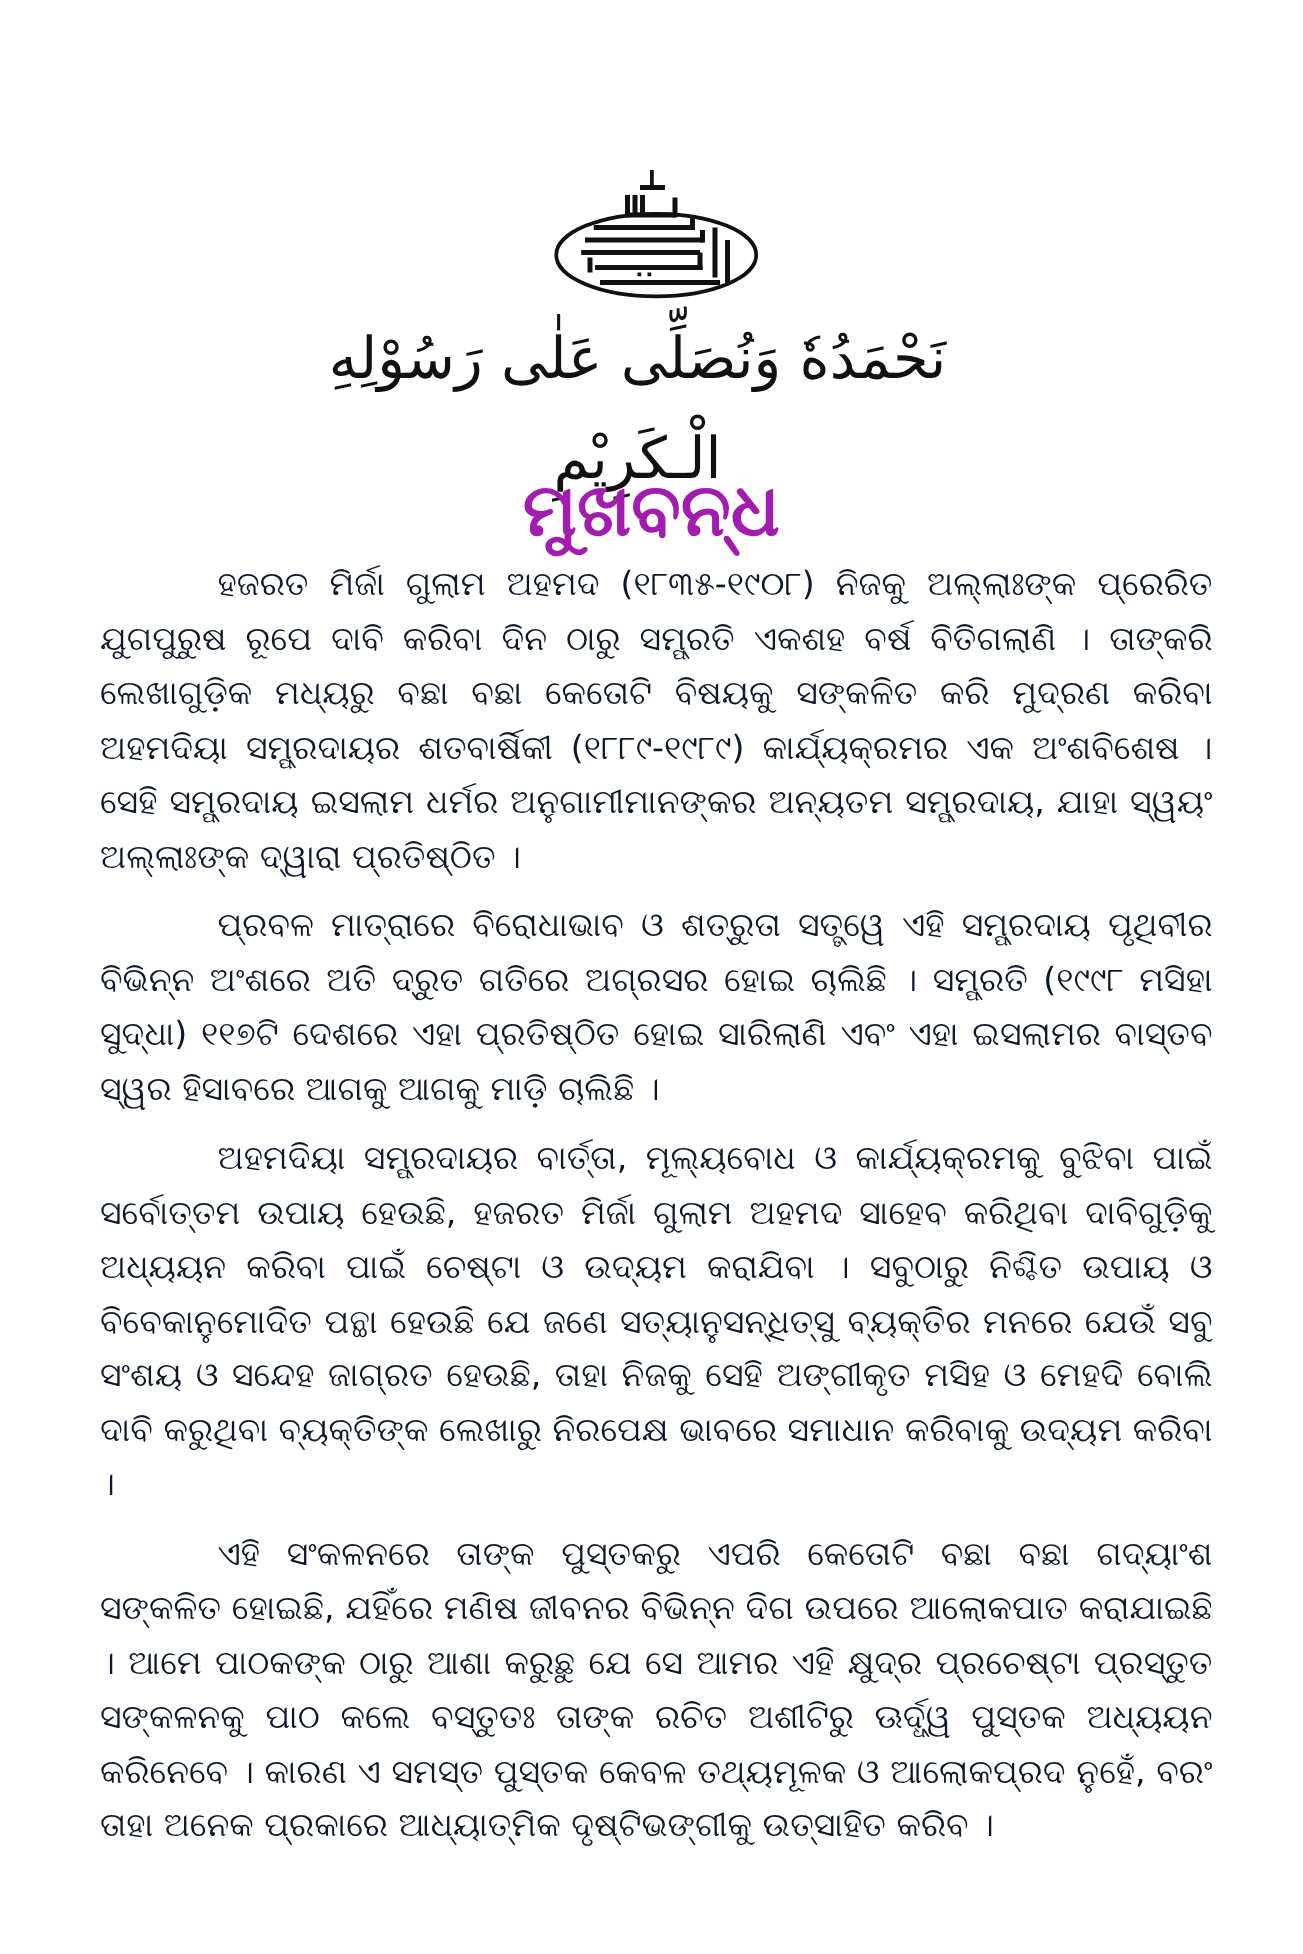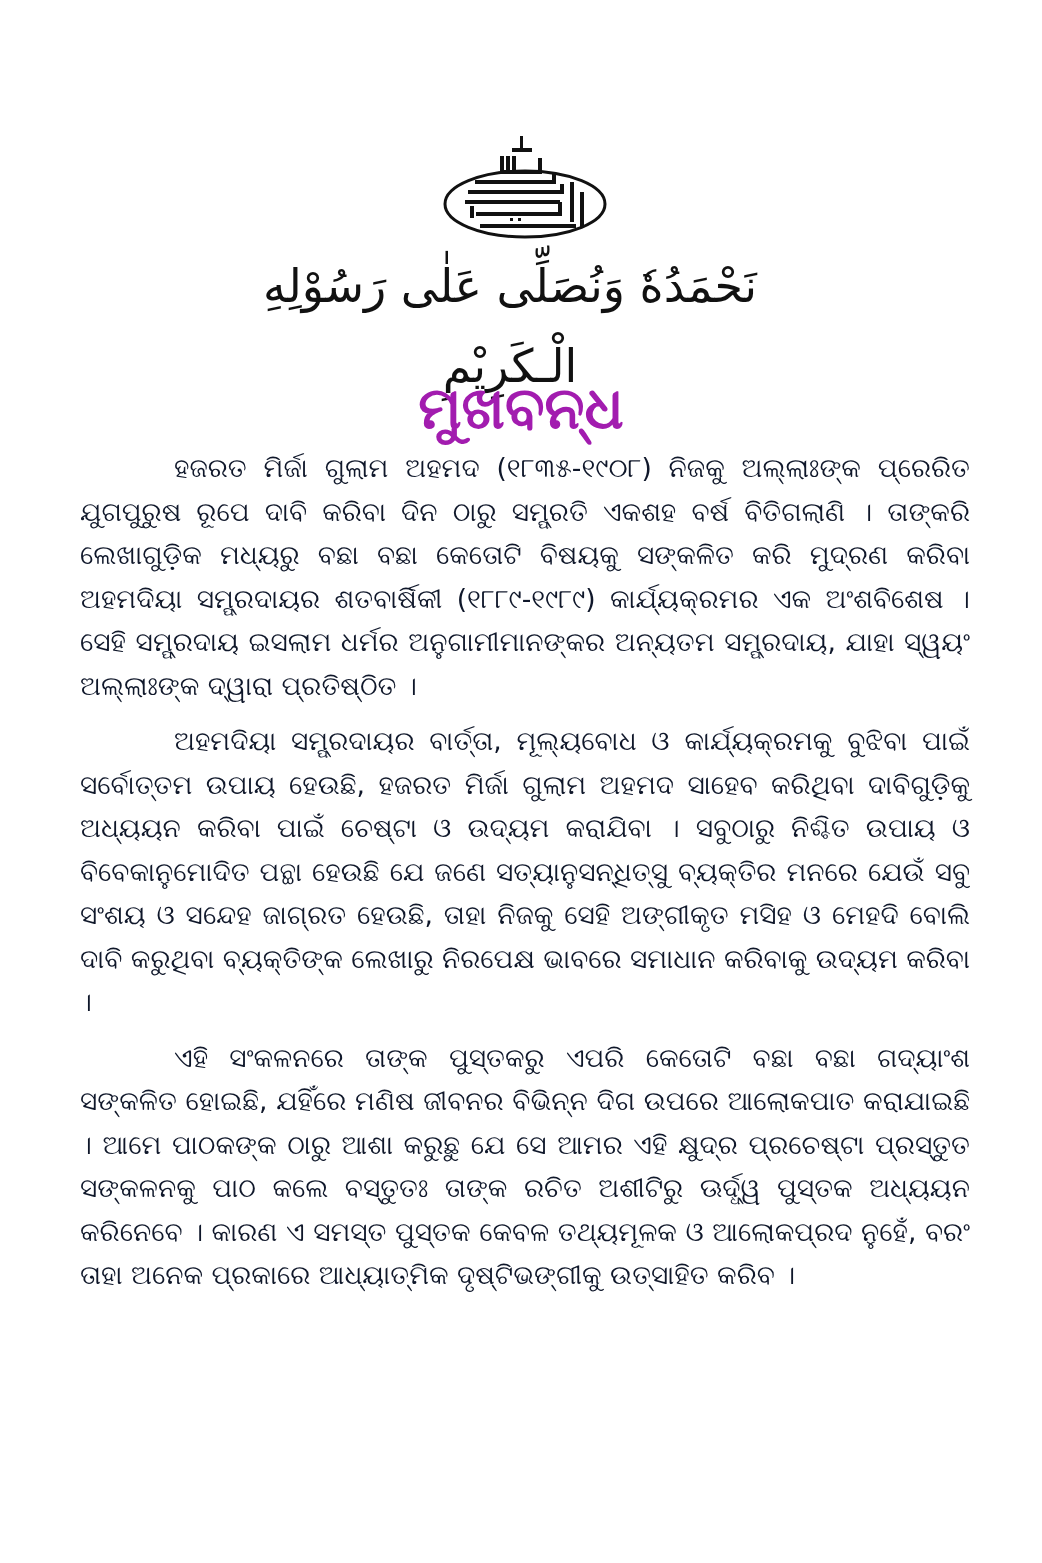--- a/index.html
+++ b/index.html
@@ -95,17 +95,18 @@
     <rect x="70" y="86" width="3" height="3" fill="#111"></rect>
     <rect x="78" y="86" width="3" height="3" fill="#111"></rect>
   </svg>
 
   <div class="arabic-line">نَحْمَدُهٗ وَنُصَلِّى عَلٰى رَسُوْلِهِ الْـكَرِيْمِ</div>
 
   <div class="title">ମୁଖବନ୍ଧ</div>
 
   <div class="body-text">
     <p class="para">ହଜରତ ମିର୍ଜା ଗୁଲାମ ଅହମଦ (୧୮୩୫-୧୯୦୮) ନିଜକୁ ଅଲ୍ଲାଃଙ୍କ ପ୍ରେରିତ ଯୁଗପୁରୁଷ ରୂପେ ଦାବି କରିବା ଦିନ ଠାରୁ ସମ୍ପ୍ରତି ଏକଶହ ବର୍ଷ ବିତିଗଲାଣି । ତାଙ୍କରି ଲେଖାଗୁଡ଼ିକ ମଧ୍ୟରୁ ବଛା ବଛା କେତୋଟି ବିଷୟକୁ ସଙ୍କଳିତ କରି ମୁଦ୍ରଣ କରିବା ଅହମଦିୟା ସମ୍ପ୍ରଦାୟର ଶତବାର୍ଷିକୀ (୧୮୮୯-୧୯୮୯) କାର୍ଯ୍ୟକ୍ରମର ଏକ ଅଂଶବିଶେଷ । ସେହି ସମ୍ପ୍ରଦାୟ ଇସଲାମ ଧର୍ମର ଅନୁଗାମୀମାନଙ୍କର ଅନ୍ୟତମ ସମ୍ପ୍ରଦାୟ, ଯାହା ସ୍ୱୟଂ ଅଲ୍ଲାଃଙ୍କ ଦ୍ୱାରା ପ୍ରତିଷ୍ଠିତ ।</p>
+    <p class="para">ପ୍ରବଳ ମାତ୍ରାରେ ବିରୋଧାଭାବ ଓ ଶତ୍ରୁତା ସତ୍ତ୍ୱେ ଏହି ସମ୍ପ୍ରଦାୟ ପୃଥିବୀର ବିଭିନ୍ନ ଅଂଶରେ ଅତି ଦ୍ରୁତ ଗତିରେ ଅଗ୍ରସର ହୋଇ ଚାଲିଛି । ସମ୍ପ୍ରତି (୧୯୯୮ ମସିହା ସୁଦ୍ଧା) ୧୧୭ଟି ଦେଶରେ ଏହା ପ୍ରତିଷ୍ଠିତ ହୋଇ ସାରିଲାଣି ଏବଂ ଏହା ଇସଲାମର ବାସ୍ତବ ସ୍ୱର ହିସାବରେ ଆଗକୁ ଆଗକୁ ମାଡ଼ି ଚାଲିଛି ।</p>
     <p class="para">ଅହମଦିୟା ସମ୍ପ୍ରଦାୟର ବାର୍ତ୍ତା, ମୂଲ୍ୟବୋଧ ଓ କାର୍ଯ୍ୟକ୍ରମକୁ ବୁଝିବା ପାଇଁ ସର୍ବୋତ୍ତମ ଉପାୟ ହେଉଛି, ହଜରତ ମିର୍ଜା ଗୁଲାମ ଅହମଦ ସାହେବ କରିଥିବା ଦାବିଗୁଡ଼ିକୁ ଅଧ୍ୟୟନ କରିବା ପାଇଁ ଚେଷ୍ଟା ଓ ଉଦ୍ୟମ କରାଯିବା । ସବୁଠାରୁ ନିଶ୍ଚିତ ଉପାୟ ଓ ବିବେକାନୁମୋଦିତ ପନ୍ଥା ହେଉଛି ଯେ ଜଣେ ସତ୍ୟାନୁସନ୍ଧିତ୍ସୁ ବ୍ୟକ୍ତିର ମନରେ ଯେଉଁ ସବୁ ସଂଶୟ ଓ ସନ୍ଦେହ ଜାଗ୍ରତ ହେଉଛି, ତାହା ନିଜକୁ ସେହି ଅଙ୍ଗୀକୃତ ମସିହ ଓ ମେହଦି ବୋଲି ଦାବି କରୁଥିବା ବ୍ୟକ୍ତିଙ୍କ ଲେଖାରୁ ନିରପେକ୍ଷ ଭାବରେ ସମାଧାନ କରିବାକୁ ଉଦ୍ୟମ କରିବା ।</p>
     <p class="para">ଏହି ସଂକଳନରେ ତାଙ୍କ ପୁସ୍ତକରୁ ଏପରି କେତୋଟି ବଛା ବଛା ଗଦ୍ୟାଂଶ ସଙ୍କଳିତ ହୋଇଛି, ଯହିଁରେ ମଣିଷ ଜୀବନର ବିଭିନ୍ନ ଦିଗ ଉପରେ ଆଲୋକପାତ କରାଯାଇଛି । ଆମେ ପାଠକଙ୍କ ଠାରୁ ଆଶା କରୁଛୁ ଯେ ସେ ଆମର ଏହି କ୍ଷୁଦ୍ର ପ୍ରଚେଷ୍ଟା ପ୍ରସ୍ତୁତ ସଙ୍କଳନକୁ ପାଠ କଲେ ବସ୍ତୁତଃ ତାଙ୍କ ରଚିତ ଅଶୀଟିରୁ ଊର୍ଦ୍ଧ୍ୱ ପୁସ୍ତକ ଅଧ୍ୟୟନ କରିନେବେ । କାରଣ ଏ ସମସ୍ତ ପୁସ୍ତକ କେବଳ ତଥ୍ୟମୂଳକ ଓ ଆଲୋକପ୍ରଦ ନୁହେଁ, ବରଂ ତାହା ଅନେକ ପ୍ରକାରେ ଆଧ୍ୟାତ୍ମିକ ଦୃଷ୍ଟିଭଙ୍ଗୀକୁ ଉତ୍ସାହିତ କରିବ ।</p>
   </div>
 
 </div>
 
 </body></html>

